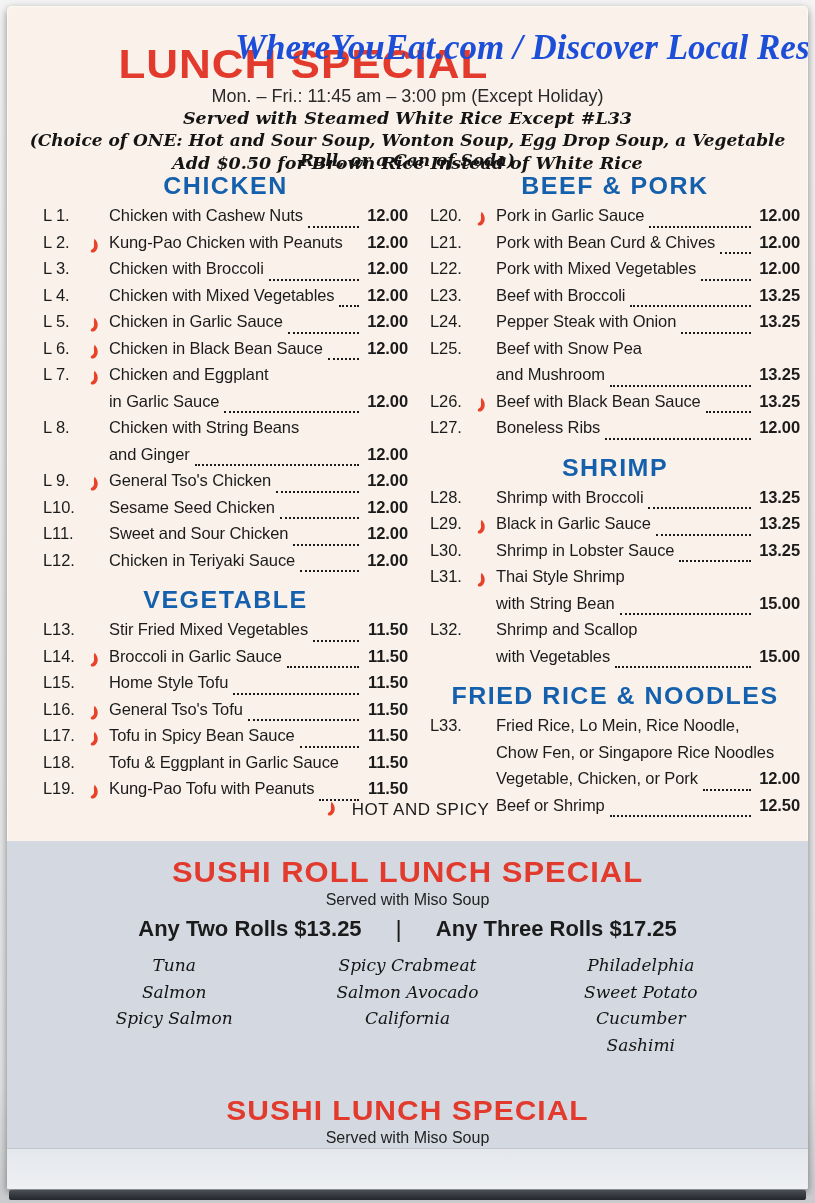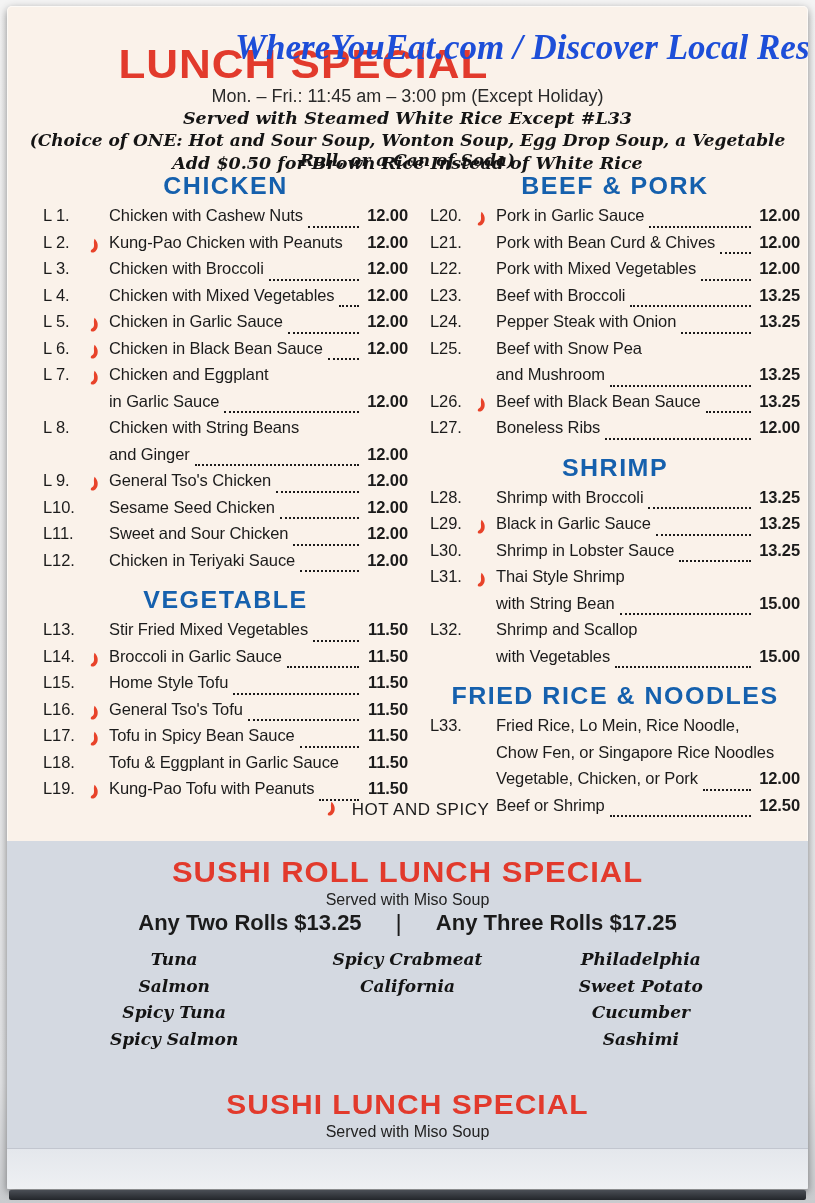--- a/index.html
+++ b/index.html
@@ -43,25 +43,25 @@
 
   .spicy-legend{position:absolute; top:794px; width:100%; text-align:center; font-size:17px; letter-spacing:.5px;}
   .spicy-legend .pep{display:inline-flex; vertical-align:-2px; margin-right:6px;}
 
   
   .sushi{position:absolute; top:835px; left:0; right:0; bottom:0; background:var(--sushi-bg); text-align:center;}
   .sushi::after{content:""; position:absolute; left:0; right:0; bottom:0; height:40px;
                 background:linear-gradient(180deg, #e4e7ec, #eef0f3); border-top:1px solid #c2c6cf;}
   .sr-title{margin-top:13px; font-size:31px; font-weight:bold; letter-spacing:1px; color:var(--red); transform:scaleY(.95);}
   .sr-sub{font-size:16px; margin-top:1px; color:#222;}
-  .deal{font-size:22px; font-weight:bold; display:flex; justify-content:center; gap:34px; align-items:center;}
+  .deal{margin-top:6px; font-size:22px; font-weight:bold; display:flex; justify-content:center; gap:34px; align-items:center;}
   .deal .sep{font-weight:normal; font-size:24px;}
   .rolls{width:700px; margin:9px auto 0; display:flex;}
   .roll-col{flex:1 1 0;}
-  .roll{font-family:"DejaVu Serif", serif; font-style:italic; font-weight:700; font-size:17px; line-height:26.5px; color:#141414;text-align:center;}
+  .roll{font-family:"DejaVu Serif", serif; font-style:italic; font-weight:400; font-size:17px; line-height:26.5px; color:#141414;text-align:center;}
   .sl-title{margin-top:36px; font-size:30px; font-weight:bold; letter-spacing:1px; color:var(--red); transform:scaleY(.95);}
   .sl-sub{font-size:16px; margin-top:1px; color:#222;}
   .bottom-items{display:flex; justify-content:space-between; padding:12px 38px 0 72px; text-align:left;}
   .bi{flex:none;}
   .bi-1{width:300px;} .bi-2{width:355px;}
   .bi-line{display:flex; align-items:baseline; font-size:18px; white-space:nowrap;}
   .bi-line .nm{padding-right:6px;}
   .bi-desc{font-family:"DejaVu Serif", serif; font-style:italic; font-size:15.5px; margin-top:1px; padding-left:2px; color:#141414;}
 </style>
 </head>
@@ -431,25 +431,25 @@
       <div class="sr-sub">Served with Miso Soup</div>
       <div class="deal">
         <span>Any Two Rolls $13.25</span>
         <span class="sep">|</span>
         <span>Any Three Rolls $17.25</span>
       </div>
       <div class="rolls">
           <div class="roll-col">
             <div class="roll">Tuna</div>
             <div class="roll">Salmon</div>
-            <div class="roll">Spicy Tuna</div>
             <div class="roll">Spicy Salmon</div>
           </div>
           <div class="roll-col">
             <div class="roll">Spicy Crabmeat</div>
+            <div class="roll">Salmon Avocado</div>
             <div class="roll">California</div>
           </div>
           <div class="roll-col">
             <div class="roll">Philadelphia</div>
             <div class="roll">Sweet Potato</div>
             <div class="roll">Cucumber</div>
             <div class="roll">Sashimi</div>
           </div>
         </div>
       <div class="sl-title">SUSHI LUNCH SPECIAL</div>

